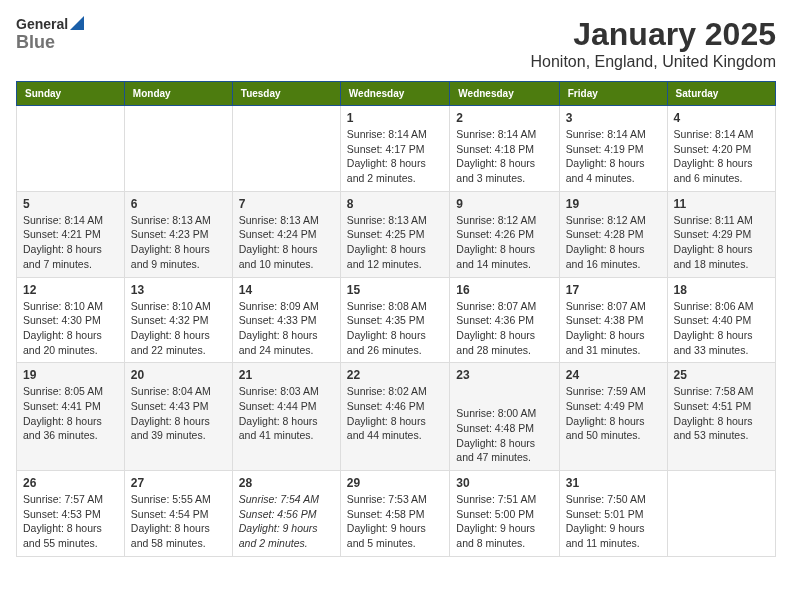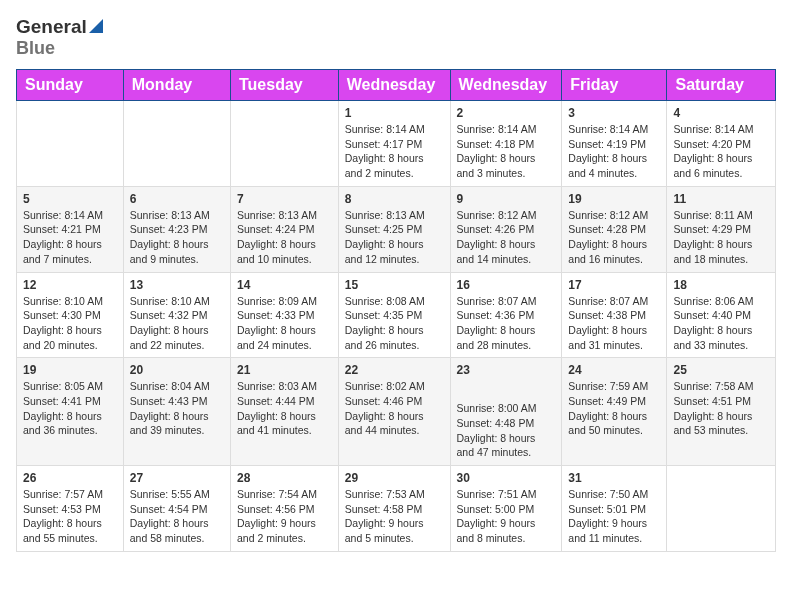--- a/index.html
+++ b/index.html
@@ -36,25 +36,25 @@
     .location-title {
       font-size: 16px;
       color: #333;
     }
     .calendar {
       width: 100%;
       border-collapse: collapse;
       border: 1px solid #ccc;
     }
     .calendar th {
-      background-color: #d946ef;
+      background-color: #4d7c0f;
       color: #fff;
       text-align: left;
       padding: 6px 8px;
-      font-size: 16px;
+      font-size: 10px;
       border: 1px solid #1a5090;
     }
     .calendar td {
       vertical-align: top;
       padding: 5px 6px;
       border: 1px solid #ddd;
       width: 113px;
       min-height: 80px;
       font-size: 11px;
       color: #333;
@@ -76,30 +76,34 @@
     .empty-cell {
       background: #fff !important;
     }
   </style>
 </head>
 <body>
 
 <div class="header">
   <div class="logo">
     <div class="logo-line">
-      <span style="font-size:19px;font-weight:bold;color:#333;">General</span>
+      <span style="font-size:14px;font-weight:bold;color:#333;">General</span>
       <span style="display:inline-block;margin-left:2px;margin-bottom:-2px;">
         <svg width="14" height="14" viewBox="0 0 14 14">
             <polygon points="0,14 14,14 14,0" fill="#1a5fa8"></polygon>
           </svg>
       </span>
     </div>
     <div>
       <span style="font-size:18px;font-weight:bold;color:#737373;">Blue</span>
     </div>
+  </div>
+  <div class="title-section">
+    <div class="month-title">January 2025</div>
+    <div class="location-title">Honiton, England, United Kingdom</div>
   </div>
 </div>
 
 <table class="calendar">
   <thead>
     <tr>
     <th>Sunday</th>
         <th>Monday</th>
         <th>Tuesday</th>
         <th>Wednesday</th>
@@ -278,21 +282,21 @@
 Daylight: 8 hours and 55 minutes.</div>
         </td>
         <td>
           <div class="day-number">27</div>
           <div class="day-detail" style="white-space: pre-line;">Sunrise: 5:55 AM
 Sunset: 4:54 PM
 Daylight: 8 hours and 58 minutes.</div>
         </td>
         <td>
           <div class="day-number">28</div>
-          <div class="day-detail" style="white-space: pre-line;">Sunrise: 7:54 AM
+          <div class="day-detail" style="white-space: pre-line; font-style: italic;">Sunrise: 7:54 AM
 Sunset: 4:56 PM
 Daylight: 9 hours and 2 minutes.</div>
         </td>
         <td>
           <div class="day-number">29</div>
           <div class="day-detail" style="white-space: pre-line;">Sunrise: 7:53 AM
 Sunset: 4:58 PM
 Daylight: 9 hours and 5 minutes.</div>
         </td>
         <td>

